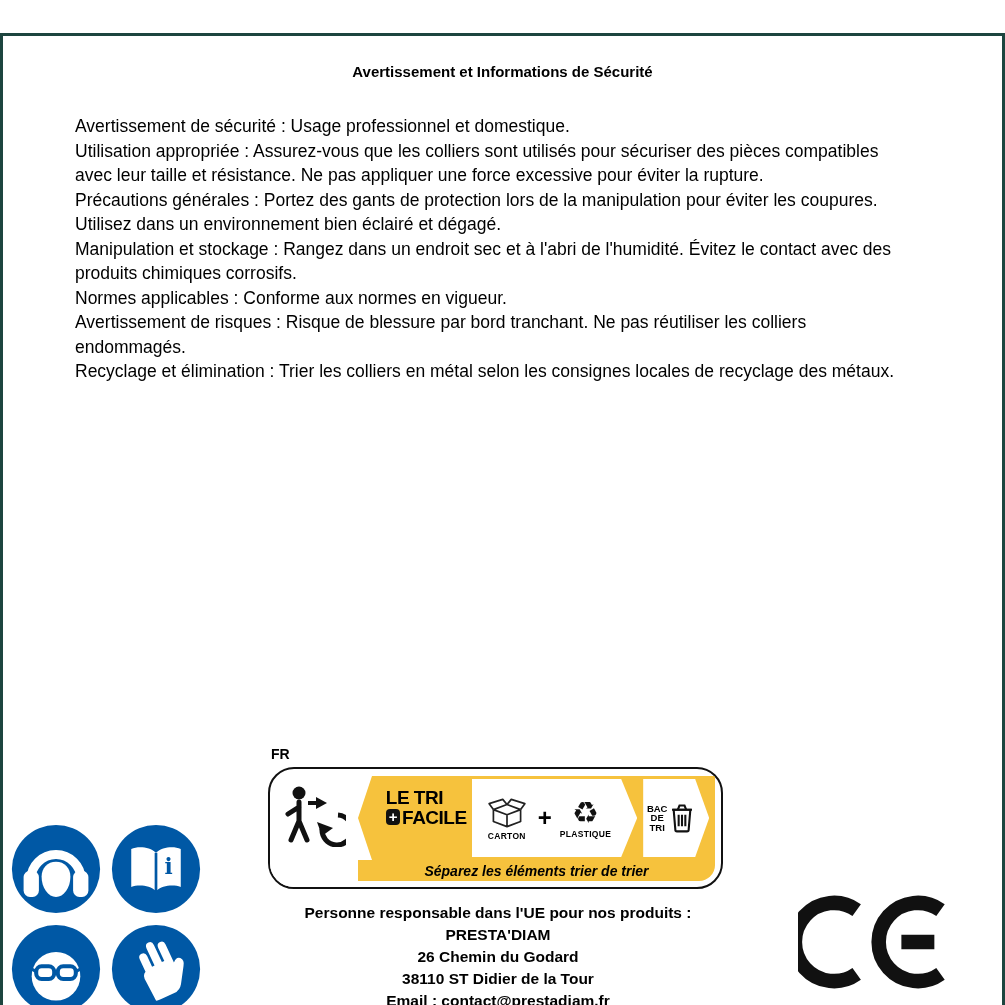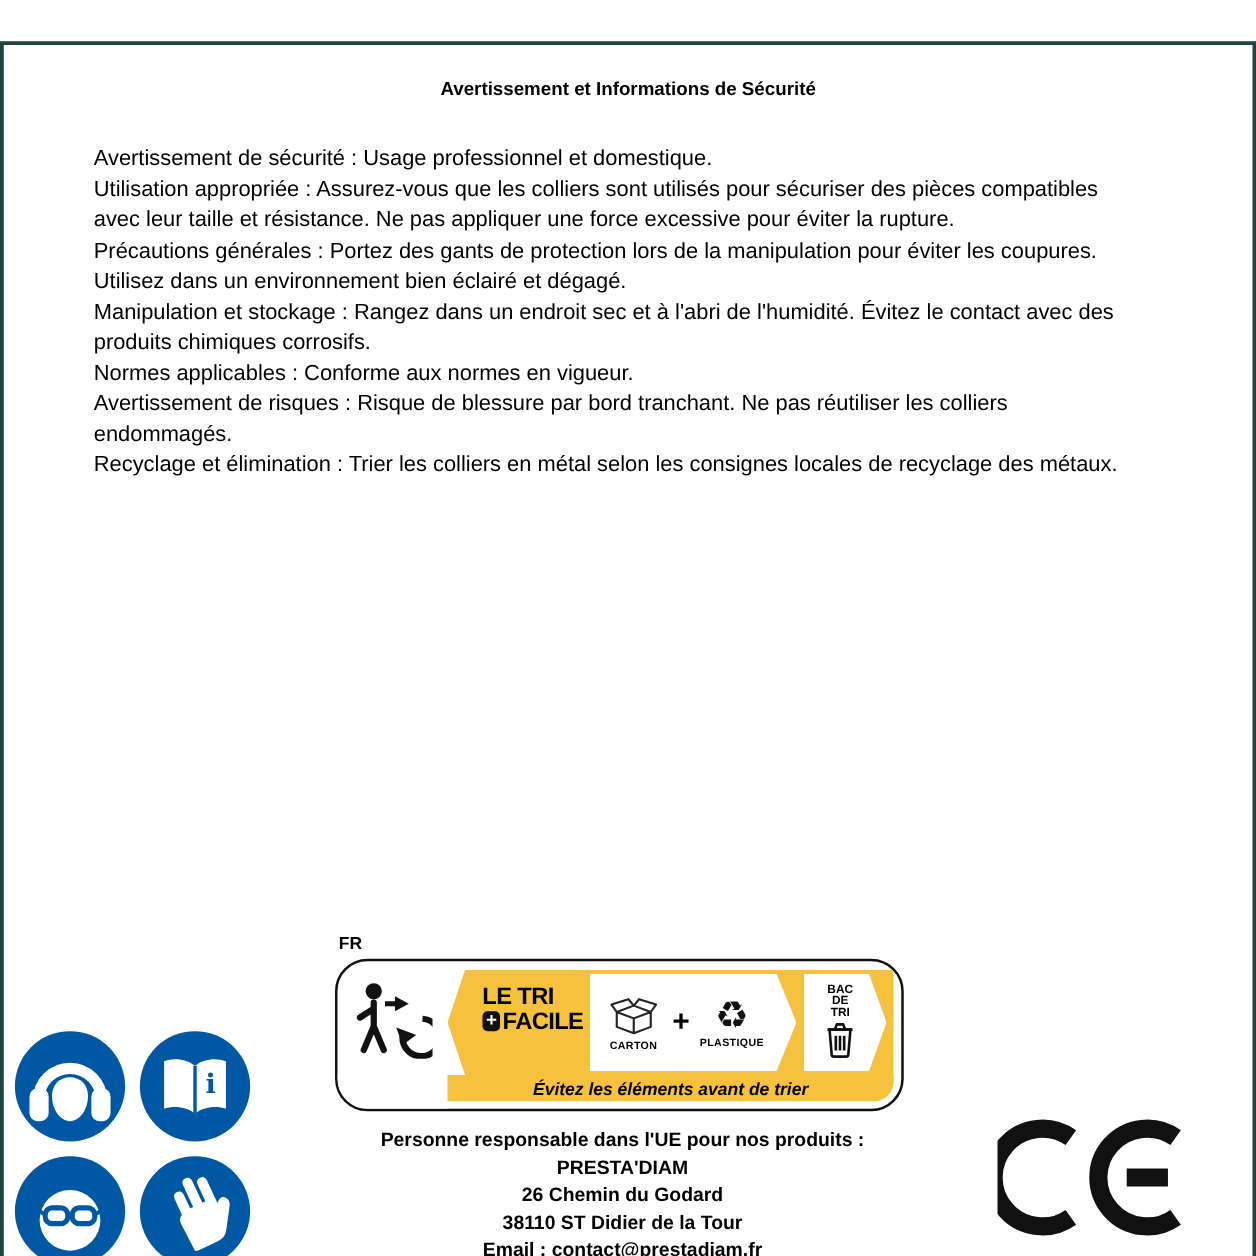--- a/index.html
+++ b/index.html
@@ -70,21 +70,21 @@
     padding:4px 26px 4px 12px;
   }
   .mat-item { display:flex; flex-direction:column; align-items:center; gap:1px; }
   .mat-label { font-size:8.5px; font-weight:bold; letter-spacing:0.3px; }
   .mat-plus { font-size:24px; font-weight:bold; }
   .recycle-glyph { font-size:30px; line-height:30px; color:#111; }
   .bac-arrow {
     background:#fff; margin:3px 0 3px 6px;
     width:66px;
     clip-path:polygon(0 0, calc(100% - 14px) 0, 100% 50%, calc(100% - 14px) 100%, 0 100%);
-    display:flex; flex-direction:column; align-items:center; justify-content:center;
+    display:flex; flex-direction:row; align-items:center; justify-content:center;
     padding-right:8px;
   }
   .bac-text { font-size:9.5px; font-weight:bold; line-height:9.5px; text-align:center; }
   .tri-bottom { height:27px; display:flex; }
   .tri-bottom-white { width:88px; background:#fff; }
   .tri-bottom-yellow {
     flex:1; background:#f6c23d; margin:0 6px 6px 0;
     border-radius:0 0 16px 0;
     display:flex; align-items:center; justify-content:center;
     font-size:14px; font-weight:bold; font-style:italic;
@@ -194,21 +194,21 @@
               <path d="M6 10 H30"></path>
               <path d="M13 10 L15 5 H21 L23 10"></path>
               <path d="M14 16 V30 M18 16 V30 M22 16 V30"></path>
             </g>
           </svg>
         </div>
       </div>
     </div>
     <div class="tri-bottom">
       <div class="tri-bottom-white"></div>
-      <div class="tri-bottom-yellow">Évitez les éléments avant de trier</div>
+      <div class="tri-bottom-yellow">Séparez les éléments trier de trier</div>
     </div>
   </div>
 
   <div class="responsible">
     <div>Personne responsable dans l'UE pour nos produits :</div>
     <div>PRESTA'DIAM</div>
     <div>26 Chemin du Godard</div>
     <div>38110 ST Didier de la Tour</div>
     <div>Email : contact@prestadiam.fr</div>
   </div>

